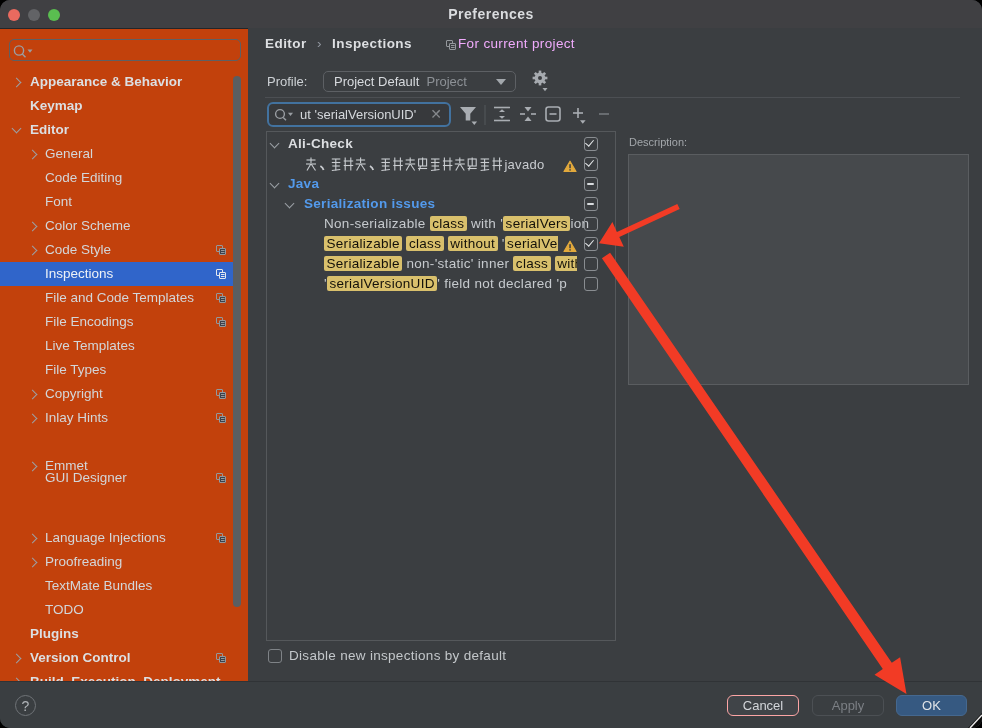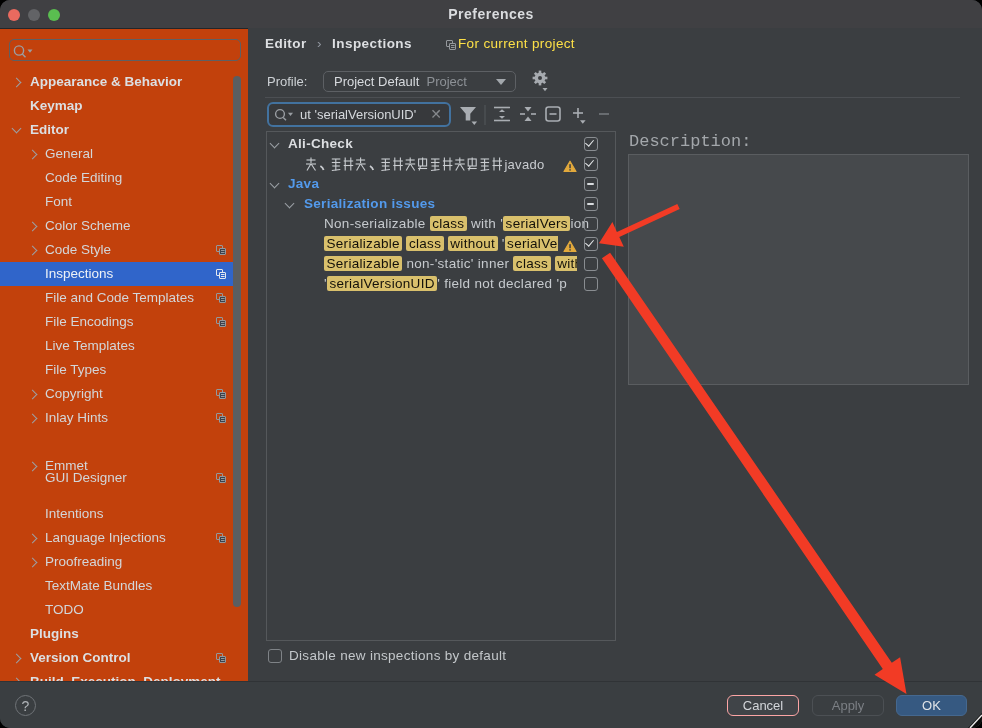--- a/index.html
+++ b/index.html
@@ -24,41 +24,41 @@
   .shicon .bk { position:absolute; left:0; top:0; width:6.8px; height:6.8px; border:1.2px solid #94989c; border-radius:1px; }
   .shicon .fr { position:absolute; right:0; bottom:0; width:7.2px; height:7.2px; border:1.2px solid #94989c; border-radius:1px; background-color:#3e424c; background-image:linear-gradient(#94989c,#94989c),linear-gradient(#94989c,#94989c); background-repeat:no-repeat; background-size:3.6px 1.1px; background-position:1.4px 1.4px, 1.4px 3.6px; }
   .sel .shicon .bk, .sel .shicon .fr { border-color:#e2e8ef; }
   .shicon.m .fr { background-color:#3b3e41; }
   .sel .shicon .fr { background-color:#3065ca; background-image:linear-gradient(#e2e8ef,#e2e8ef),linear-gradient(#e2e8ef,#e2e8ef); }
   .sbthumb { position:absolute; left:233px; top:47px; width:8px; height:531px; border-radius:4px; background:#5a5e62; }
   
   .main { position:absolute; left:248px; top:28px; width:734px; height:656px; background:#3b3e41; }
   .crumbs { position:absolute; left:17px; top:6px; height:20px; line-height:20px; font-size:13.5px; letter-spacing:0.45px; font-weight:bold; color:#dddfe2; }
   .crumbs .sep { color:#9298a0; font-weight:normal; padding:0 6px; }
-  .fcp { position:absolute; left:210px; top:6px; height:20px; line-height:20px; font-size:13.5px; letter-spacing:0.35px; color:#fde047; }
+  .fcp { position:absolute; left:210px; top:6px; height:20px; line-height:20px; font-size:13.5px; letter-spacing:0.35px; color:#f0abfc; }
   .plabel { position:absolute; left:19px; top:44px; height:20px; line-height:20px; font-size:13px; color:#cdd1d5; }
   .pdrop { position:absolute; left:75px; top:43px; width:193px; height:21px; border:1px solid #5d6064; border-radius:5px; font-size:13px; line-height:19px; color:#d7dade; padding-left:10px; }
   .pdrop .ph { color:#8d9196; }
   .pdrop .dar { position:absolute; right:9px; top:7px; width:0; height:0; border-left:5.5px solid transparent; border-right:5.5px solid transparent; border-top:6.5px solid #a2a7ac; }
   .hsep { position:absolute; left:17px; top:69px; width:695px; height:1px; background:#4c4f53; }
   .sfield { position:absolute; left:19px; top:74px; width:184px; height:25px; border:2px solid #42729f; border-radius:6px; background:#37393c; }
   .sftext { position:absolute; left:31px; top:0; width:140px; height:34px; line-height:21px; font-size:13px; color:#d5d8dc; overflow:hidden; }
   .sfx { position:absolute; right:7px; top:2px; font-size:14px; color:#86898d; }
   
   .tpanel { position:absolute; left:18px; top:103px; width:350px; height:510px; border:1px solid #55585b; background:#3b3e41; }
   .trow { position:absolute; height:20px; line-height:20px; font-size:13.5px; letter-spacing:0.3px; color:#c6cace; white-space:nowrap; overflow:hidden; }
   .trow.b { font-weight:bold; color:#dcdee1; }
   .trow.blu { font-weight:bold; color:#539aec; }
   .hl { background:#d9c06c; color:#14110a; border-radius:2px; padding:0 2.5px; }
   .cb { position:absolute; left:316.5px; width:14px; height:14px; border:1.3px solid #898d91; border-radius:3px; }
   .cb .chk { position:absolute; left:2.2px; top:0.2px; width:5px; height:8px; border-right:1.8px solid #e8eaec; border-bottom:1.8px solid #e8eaec; transform: rotate(40deg); }
   .cb .min { position:absolute; left:2px; top:4.7px; width:7.4px; height:2.2px; background:#d9dcde; border-radius:1px; }
   .warn { display:inline-block; position:relative; top:1.5px; }
   
-  .dlabel { position:absolute; left:381px; top:104px; font-size:17px; color:#a3a7ab; height:20px; line-height:20px;font-family:Liberation Mono, monospace; }
+  .dlabel { position:absolute; left:381px; top:104px; font-size:11px; color:#a3a7ab; height:20px; line-height:20px; }
   .dbox { position:absolute; left:380px; top:126px; width:341px; height:231px; background:#46494c; border:1px solid #5a5d60; }
   .disable { position:absolute; left:18px; top:619px; height:16px; font-size:13.5px; letter-spacing:0.3px; color:#c3c7ca; line-height:16px; }
   .disable .box { position:absolute; left:0; top:0.5px; width:14px; height:14px; border:1.3px solid #7f8387; border-radius:3px; }
   
   .bbar { position:absolute; left:0; top:681px; width:982px; height:47px; background:#3a3e41; border-top:1px solid #303336; }
   .btn { position:absolute; top:13px; height:21px; border-radius:6px; font-size:13px; text-align:center; line-height:20px; }
   .help { position:absolute; left:15px; top:13px; width:21px; height:21px; border:1px solid #6f7377; border-radius:50%; color:#b0b4b8; text-align:center; line-height:20px; font-size:14px; }
   svg.ovl { position:absolute; left:0; top:0; pointer-events:none; }
 </style>
 </head>
@@ -158,23 +158,20 @@
     <div class="sbrow" style="top:426px;">
         <span class="chev r srow-chev" style="left:29px;"></span>
         <span class="sbtxt2">Emmet</span>
       </div>
     <div class="sbrow" style="top:438px;">
         <span class="sbtxt2">GUI Designer</span>
         <span class="shicon">
           <span class="bk"></span>
           <span class="fr"></span>
         </span>
-      </div>
-    <div class="sbrow" style="top:474px;">
-        <span class="sbtxt2">Intentions</span>
       </div>
     <div class="sbrow" style="top:498px;">
         <span class="chev r srow-chev" style="left:29px;"></span>
         <span class="sbtxt2">Language Injections</span>
         <span class="shicon">
           <span class="bk"></span>
           <span class="fr"></span>
         </span>
       </div>
     <div class="sbrow" style="top:522px;">

